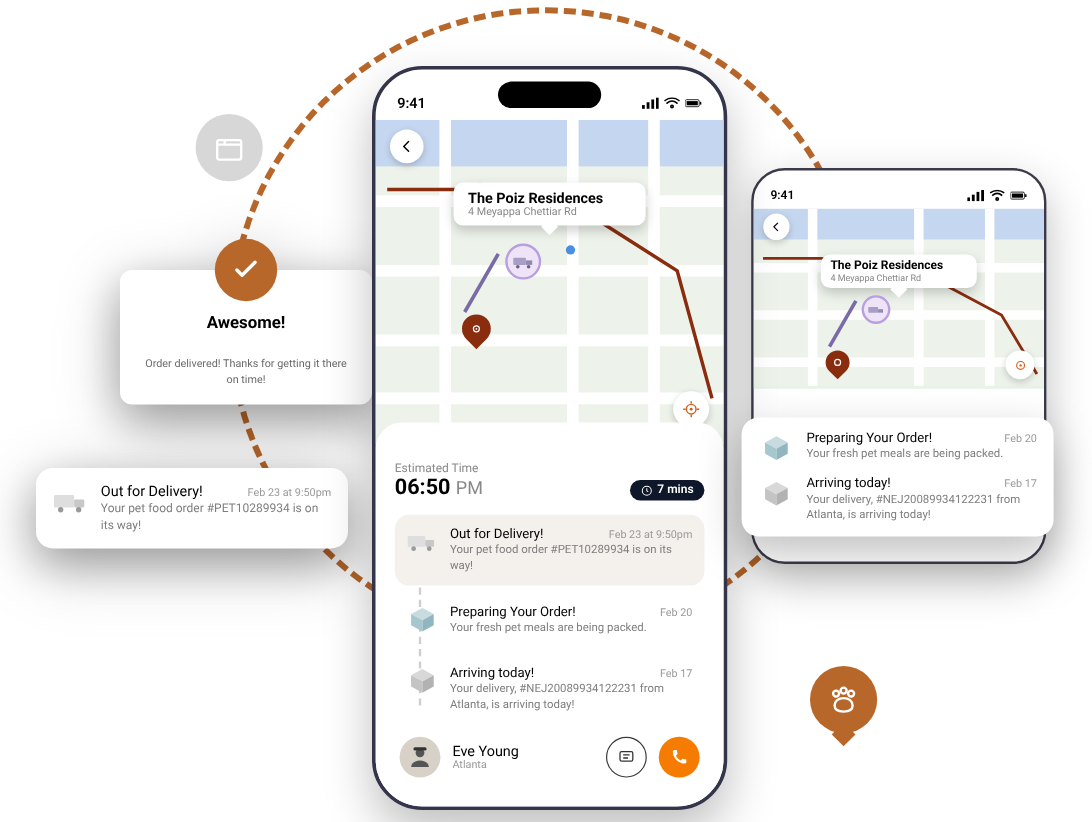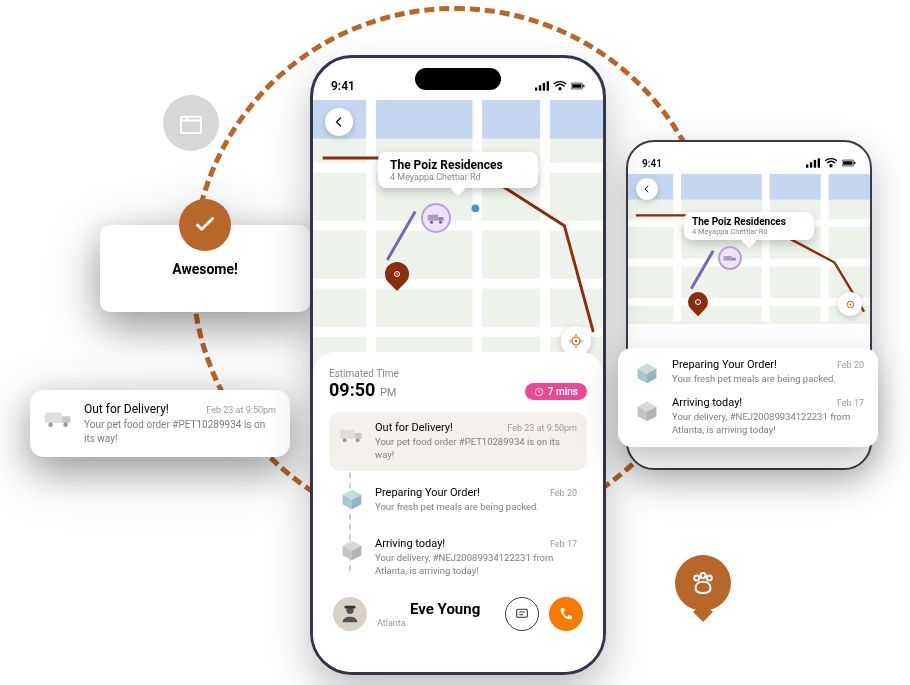--- a/index.html
+++ b/index.html
@@ -125,30 +125,30 @@
     position:absolute; left:84px; top:118px; width:44px; height:56px;
     border-left:3px solid #796aa8;
     transform:rotate(30deg);
   }
 
   
   .sheet {
     flex:1; background:#fff;
     border-top-left-radius:22px; border-top-right-radius:22px;
     margin-top:-18px;
-    padding:16px 16px 10px;
+    padding:33px 16px 10px;
     display:flex; flex-direction:column;
     z-index:6;
   }
   .est-row { display:flex; justify-content:space-between; align-items:flex-end; }
   .est-label { font-size:10px; color:#888; }
   .est-time  { font-size:18px; font-weight:700; }
-  .est-time span { font-size:11px; color:#888; font-weight:400; }
+  .est-time span { font-size:15px; color:#888; font-weight:400; }
   .eta-chip {
-    background:#ec4899; color:#fff; border-radius:12px;
+    background:#0f172a; color:#fff; border-radius:12px;
     padding:3px 9px; font-size:10px; font-weight:600;
     display:flex; gap:4px; align-items:center;justify-content:flex-end;
   }
   .eta-chip svg{width:10px;height:10px;}
 
   .feed { margin-top:12px; display:flex; flex-direction:column; gap:6px; position:relative; }
   .feed::before {
     content:""; position:absolute; left:20px; top:40px; bottom:16px;
     border-left:2px dashed #cfcfcf;
   }
@@ -166,21 +166,21 @@
   .fi-title { font-size:11px; font-weight:400; }
   .fi-date  { font-size:9px; color:#9a9a9a; }
   .fi-desc  { font-size:9.5px; color:#7e7e7e; margin-top:2px; line-height:1.35; }
 
   
   .driver-row {
     display:flex; align-items:center; gap:10px; padding:10px 4px 4px;
   }
   .avatar { width:34px;height:34px;border-radius:50%;background:#d8d1c7;display:flex;align-items:center;justify-content:center;font-size:18px;}
   .driver-info { flex:1; }
-  .driver-name { font-size:15px; font-weight:700;margin-left:33px; }
+  .driver-name { font-size:12px; font-weight:400; }
   .driver-role { font-size:9px; color:#9a9a9a; }
   .round-btn {
     width:34px;height:34px;border-radius:50%;
     display:flex;align-items:center;justify-content:center;
   }
   .round-btn.outline { border:1.5px solid #3a3a3a; background:#fff; }
   .round-btn.fill { background:#f57c00; }
 
   
   .modal-card {
@@ -276,20 +276,21 @@
   </svg>
 </div>
 
 <div class="modal-card soft">
   <div class="check">
     <svg viewBox="0 0 24 24" width="26" height="26">
         <path d="M5 12l4 4 10-10" fill="none" stroke="#fff" stroke-width="2.6" stroke-linecap="round" stroke-linejoin="round"></path>
       </svg>
   </div>
   <h3>Awesome!</h3>
+  <p>Order delivered! Thanks for getting it there on time!</p>
 </div>
 
 <div class="left-feed-card soft">
   <div class="lfi">
     <div class="fi-icon box3d">
       <svg viewBox="0 0 32 24" width="30">
           <rect x="1" y="7" width="18" height="11" rx="1" fill="#dedede"></rect>
           <rect x="19" y="11" width="9" height="7" rx="1" fill="#c8c8c8"></rect>
           <circle cx="7" cy="20" r="2.4" fill="#9a9a9a"></circle>
           <circle cx="23" cy="20" r="2.4" fill="#9a9a9a"></circle>
@@ -372,21 +373,21 @@
           <circle cx="12" cy="12" r="1.8" fill="#d85a1a"></circle>
           <path d="M12 2v3M12 19v3M2 12h3M19 12h3" stroke="#d85a1a" stroke-width="1.8"></path>
         </svg>
     </div>
   </div>
 
   <div class="sheet">
     <div class="est-row">
       <div>
         <div class="est-label">Estimated Time</div>
-        <div class="est-time"><span style="font-size:18px;font-weight:700;color:#000">09:50</span> <span>PM</span></div>
+        <div class="est-time"><span style="font-size:18px;font-weight:700;color:#000">06:50</span> <span>PM</span></div>
       </div>
       <div class="eta-chip">
         <svg viewBox="0 0 24 24">
             <circle cx="12" cy="12" r="9" fill="none" stroke="#fff" stroke-width="2"></circle>
             <path d="M12 7v5l3 2" stroke="#fff" stroke-width="2" fill="none"></path>
           </svg>
         <span>7 mins</span>
       </div>
     </div>
 

